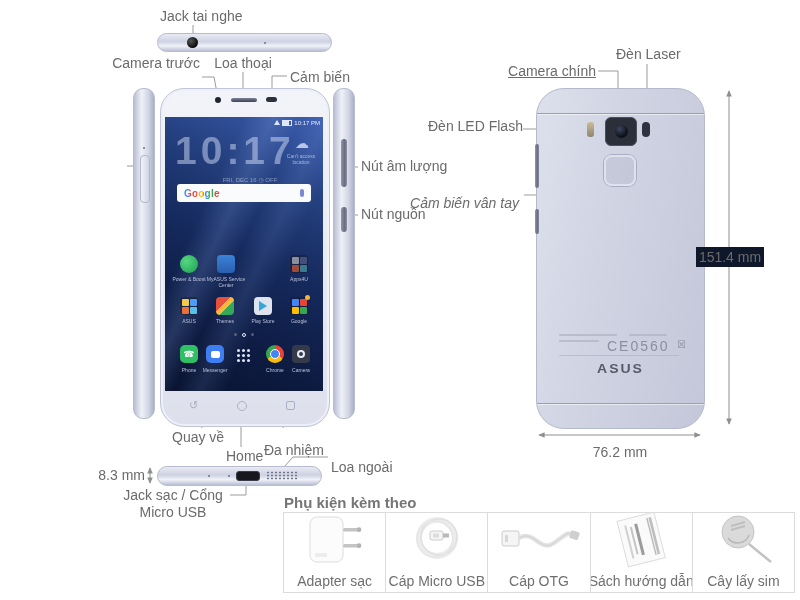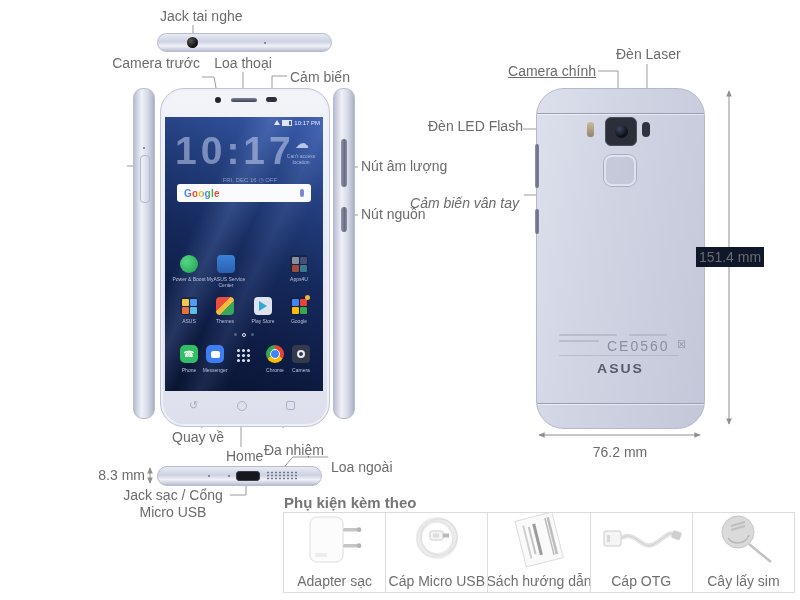--- a/index.html
+++ b/index.html
@@ -314,49 +314,49 @@
           <rect x="51" y="22.5" width="6" height="4" fill="#b9b9b9"></rect>
           <rect x="41" y="22.5" width="6" height="4" fill="#dddddd"></rect>
         </svg>
       </span>
       <span class="acc-lbl">Cáp Micro USB</span>
     </div>
 
     <div class="acc-cell">
       <span>
         <svg width="90" height="58" viewBox="0 0 90 58">
+          <rect x="8" y="20" width="17" height="15" rx="2" fill="#f5f5f5" stroke="#cccccc"></rect>
+          <rect x="11" y="24" width="3" height="7" fill="#d8d8d8"></rect>
+          <path d="M25 27 C 40 18, 46 42, 60 32 S 74 20, 80 25" fill="none" stroke="#e3e3e3" stroke-width="4.5"></path>
+          <path d="M25 27 C 40 18, 46 42, 60 32 S 74 20, 80 25" fill="none" stroke="#d0d0d0" stroke-width="1"></path>
+          <rect x="76" y="20" width="9" height="8" rx="1.5" fill="#cfcfcf" transform="rotate(18 80 24)"></rect>
+        </svg>
+      </span>
+      <span class="acc-lbl">Cáp OTG</span>
+    </div>
+
+    <div class="acc-cell">
+      <span>
+        <svg width="90" height="58" viewBox="0 0 90 58">
           <g transform="rotate(-14 45 28)">
             <rect x="26" y="5" width="38" height="47" fill="#fafafa" stroke="#dddddd"></rect>
             <rect x="32" y="11" width="2" height="34" fill="#d0d0d0"></rect>
             <rect x="37" y="14" width="2" height="28" fill="#c4c4c4"></rect>
             <rect x="42" y="12" width="3" height="32" fill="#9c9c9c"></rect>
             <rect x="55" y="9" width="5" height="38" fill="#bdbdbd"></rect>
             <rect x="56.5" y="9" width="1" height="38" fill="#f2f2f2"></rect>
           </g>
         </svg>
       </span>
       <span class="acc-lbl">Sách hướng dẫn</span>
     </div>
 
     <div class="acc-cell">
       <span>
         <svg width="90" height="58" viewBox="0 0 90 58">
-          <rect x="8" y="20" width="17" height="15" rx="2" fill="#f5f5f5" stroke="#cccccc"></rect>
-          <rect x="11" y="24" width="3" height="7" fill="#d8d8d8"></rect>
-          <path d="M25 27 C 40 18, 46 42, 60 32 S 74 20, 80 25" fill="none" stroke="#e3e3e3" stroke-width="4.5"></path>
-          <path d="M25 27 C 40 18, 46 42, 60 32 S 74 20, 80 25" fill="none" stroke="#d0d0d0" stroke-width="1"></path>
-          <rect x="76" y="20" width="9" height="8" rx="1.5" fill="#cfcfcf" transform="rotate(18 80 24)"></rect>
-        </svg>
-      </span>
-      <span class="acc-lbl">Cáp OTG</span>
-    </div>
-
-    <div class="acc-cell">
-      <span>
-        <svg width="90" height="58" viewBox="0 0 90 58">
           <circle cx="40" cy="21" r="16" fill="#dadada" stroke="#c5c5c5"></circle>
           <path d="M30 27 A 12 12 0 0 0 51 24" fill="none" stroke="#b8b8b8" stroke-width="1.5"></path>
           <path d="M33 15 l14 -4 M33 19 l14 -4" stroke="#bfbfbf" stroke-width="2"></path>
           <line x1="51" y1="33" x2="73" y2="51" stroke="#c2c2c2" stroke-width="2.5"></line>
         </svg>
       </span>
       <span class="acc-lbl">Cây lấy sim</span>
     </div>
 
   </div>

